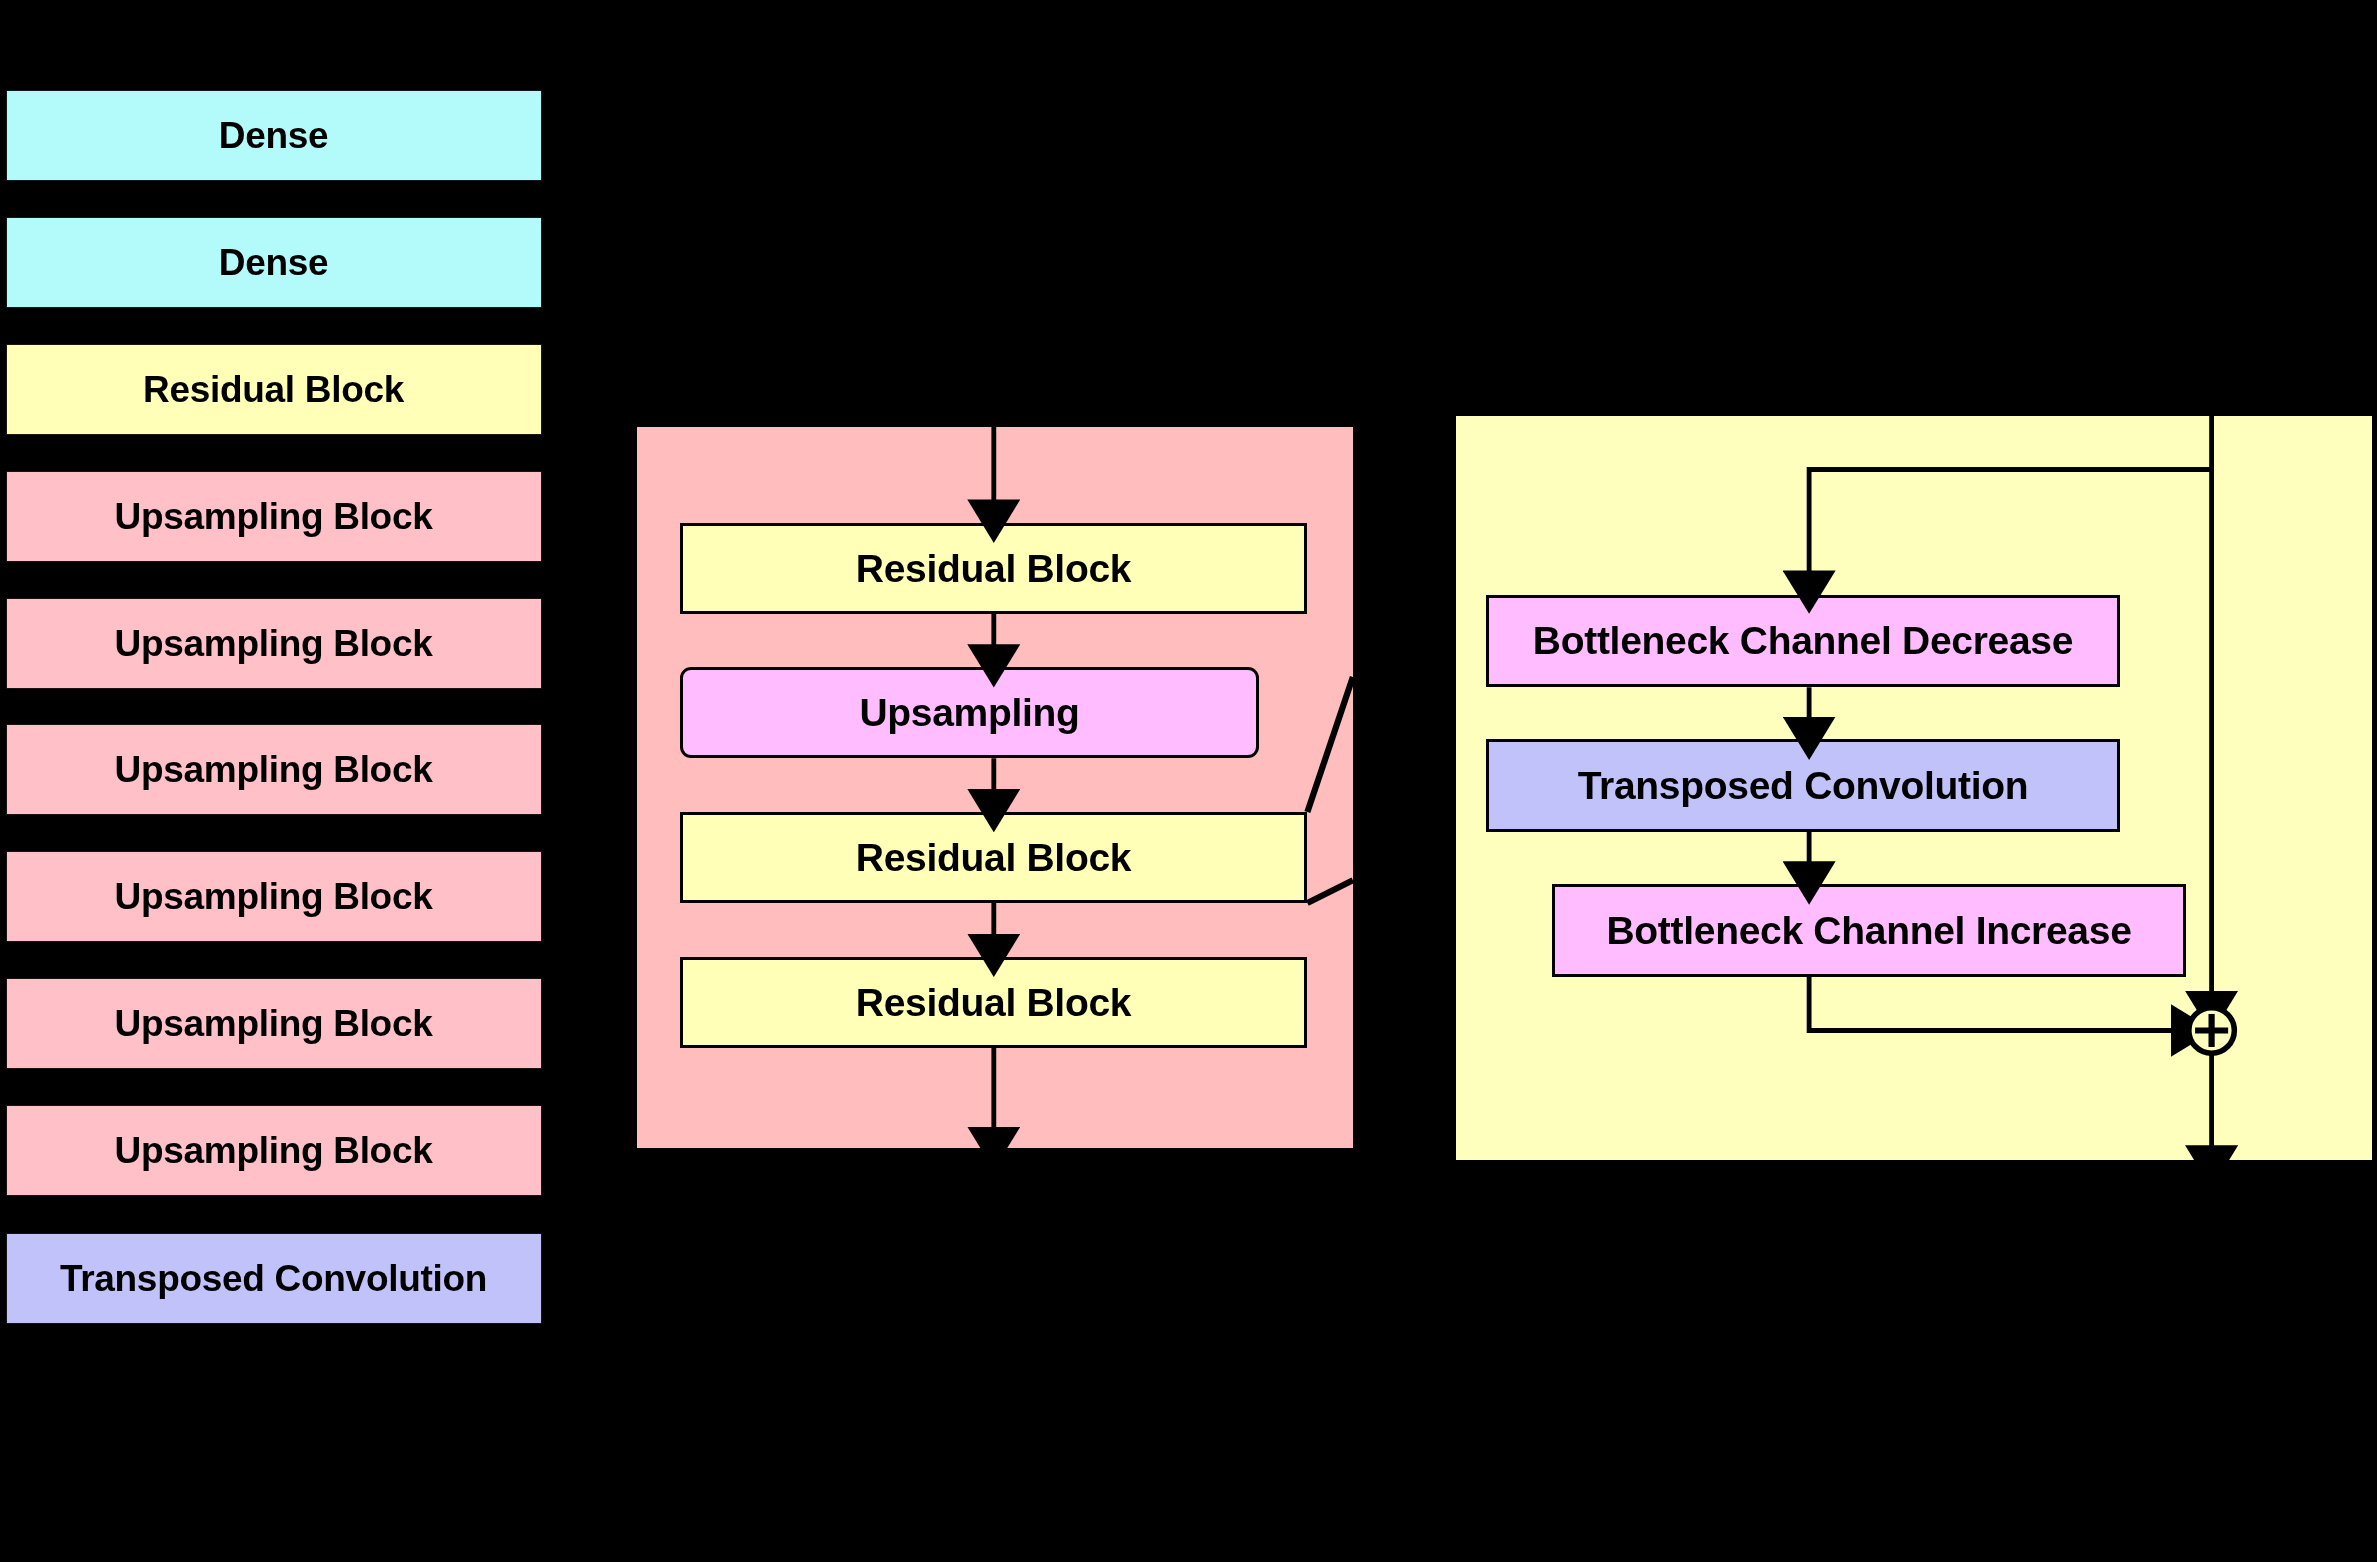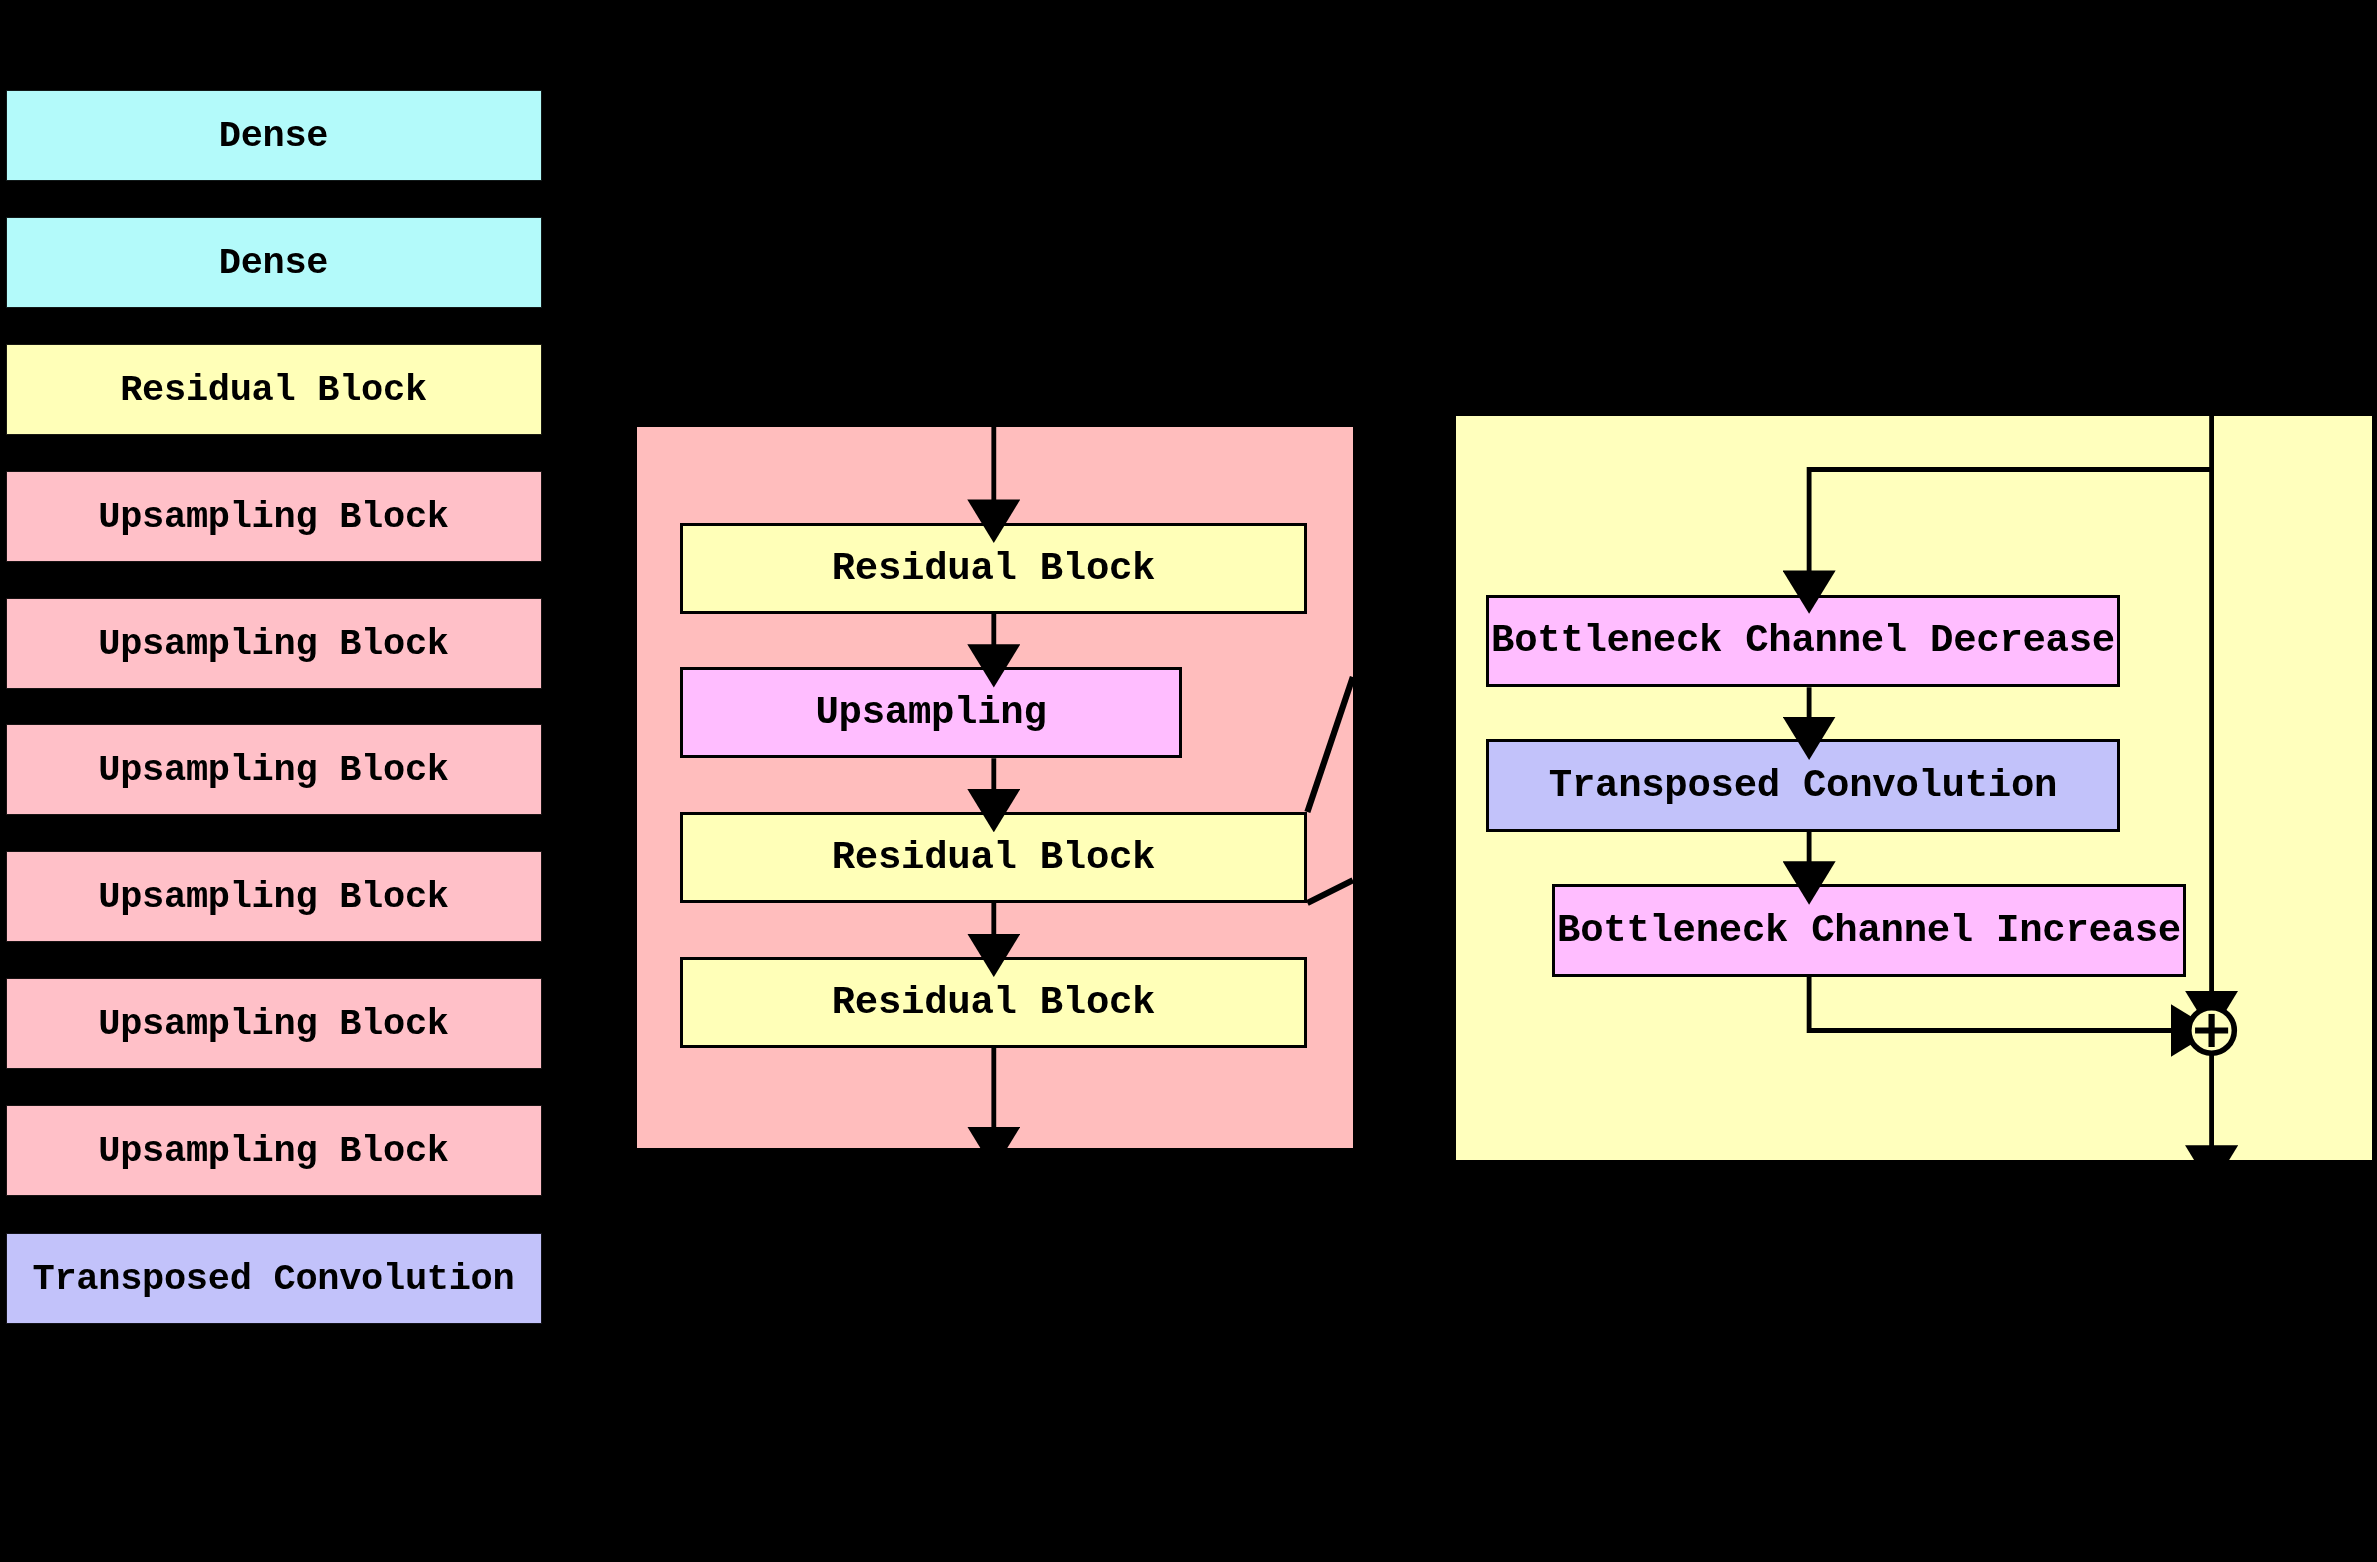--- a/index.html
+++ b/index.html
@@ -1,21 +1,21 @@
 <!DOCTYPE html>
 <html style="font-size:11px"><head>
 <meta charset="utf-8">
 <style>
   html,body{margin:0;padding:0;background:#000;}
   #stage{
     position:relative;
     width:2377px;height:1562px;
     background:#000000;
     overflow:hidden;
-    font-family:Liberation Mono, monospace;
+    font-family:Liberation Sans, sans-serif;
   }
   .box{
     position:absolute;
     box-sizing:border-box;
     display:flex;align-items:center;justify-content:center;
     color:#000;
     font-weight:700;
     letter-spacing:-0.3px;
     white-space:nowrap;
   }
@@ -50,21 +50,21 @@
     <div class="box legend-box" style="left:5.5px;top:724px;width:536px;height:91px;background:#FFC0C8;">Upsampling Block</div>
     <div class="box legend-box" style="left:5.5px;top:851px;width:536px;height:91px;background:#FFC0C8;">Upsampling Block</div>
     <div class="box legend-box" style="left:5.5px;top:978px;width:536px;height:91px;background:#FFC0C8;">Upsampling Block</div>
     <div class="box legend-box" style="left:5.5px;top:1105px;width:536px;height:91px;background:#FFC0C8;">Upsampling Block</div>
     <div class="box legend-box" style="left:5.5px;top:1233px;width:536px;height:91px;background:#C2C2FA;">Transposed Convolution</div>
   </div>
 
   <div class="panel" style="left:635px;top:425px;width:720px;height:725px;background:#FFBDBD;"></div>
 
   <div class="box node" style="left:680px;top:523px;width:627px;height:91px;background:#FFFFB8;">Residual Block</div>
-  <div class="box node" style="left:680px;top:667px;width:502px;height:91px;background:#FFBDFF;">Upsampling</div>
+  <div class="box node" style="left:680px;top:667px;width:579px;height:91px;background:#FFBDFF;border-radius:11px;">Upsampling</div>
   <div class="box node" style="left:680px;top:812px;width:627px;height:91px;background:#FFFFB8;">Residual Block</div>
   <div class="box node" style="left:680px;top:957px;width:627px;height:91px;background:#FFFFB8;">Residual Block</div>
 
   <div class="panel" style="left:1454px;top:414px;width:920px;height:748px;background:#FFFFBD;"></div>
 
   <div class="box node" style="left:1486px;top:595px;width:634px;height:92px;background:#FFBDFF;">Bottleneck Channel Decrease</div>
   <div class="box node" style="left:1486px;top:739px;width:634px;height:93px;background:#C2C2FA;">Transposed Convolution</div>
   <div class="box node" style="left:1552px;top:884px;width:634px;height:93px;background:#FFBDFF;">Bottleneck Channel Increase</div>
 
   <svg class="wires" viewBox="0 0 3449 2266" xmlns="http://www.w3.org/2000/svg">

